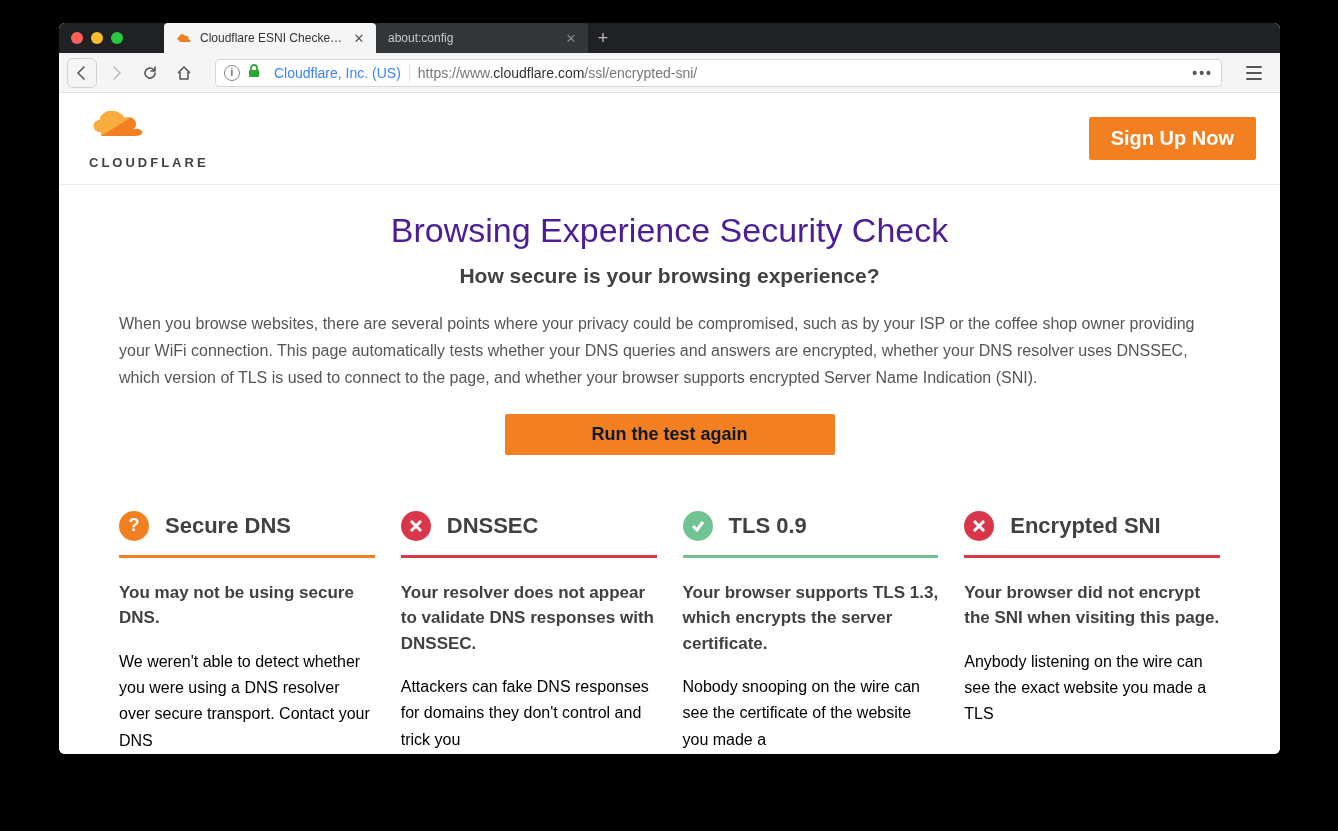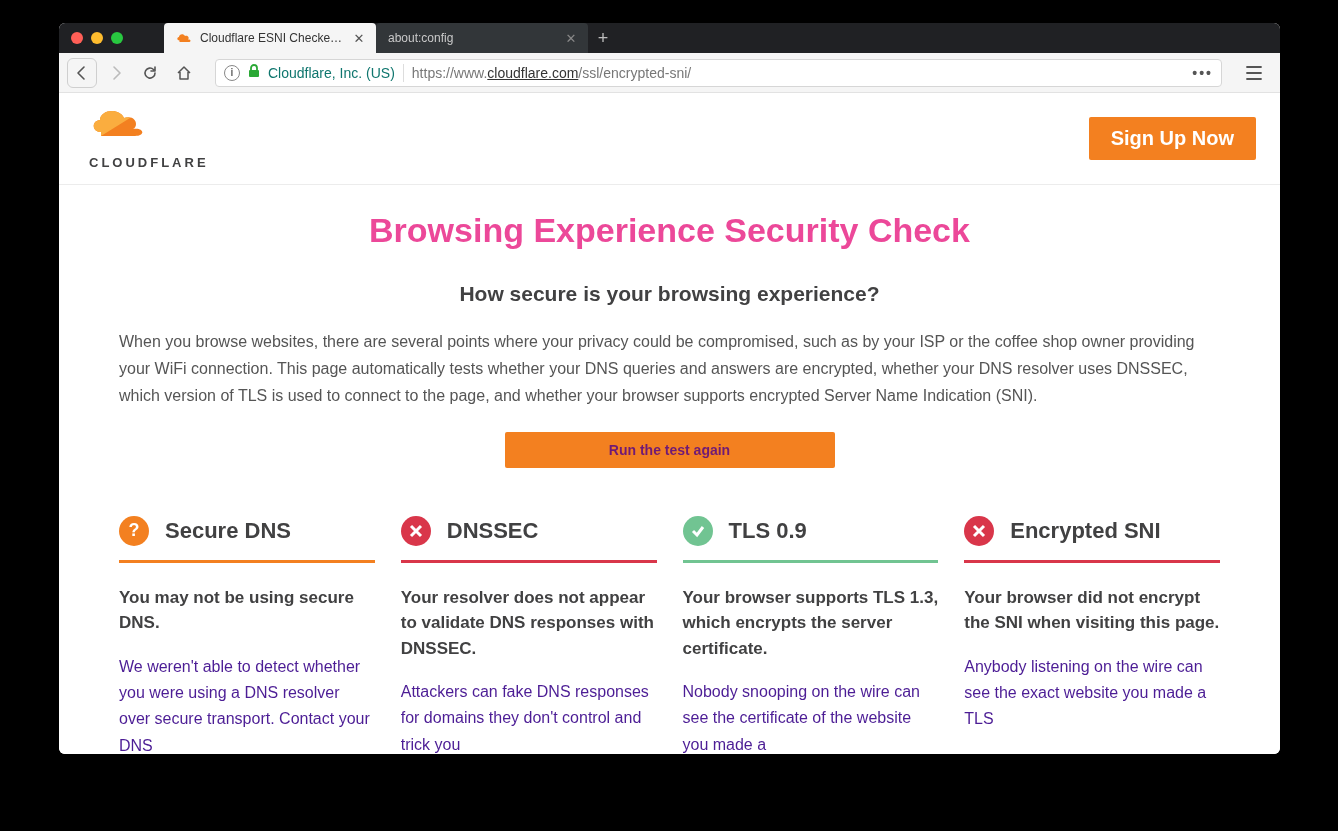--- a/index.html
+++ b/index.html
@@ -101,24 +101,24 @@
     padding: 0 8px;
     font-size: 14px;
     gap: 8px;
   }
   .info-icon {
     width:16px;height:16px;border:1px solid #888;border-radius:50%;
     display:flex;align-items:center;justify-content:center;
     font-size:10px;color:#666;font-weight:bold;
   }
   .lock-icon { color:#2aa835; font-size:13px; }
-  .cert-label { color:#0f766e; font-size:14px; }
+  .cert-label { color:#3b82f6; font-size:14px;margin-left:6px; }
   .url-sep { width:1px; height:18px; background:#ddd; }
   .url-text { color:#777; }
-  .url-text .bold { color:#333;text-decoration:underline; }
+  .url-text .bold { color:#333; }
   .url-spacer { flex:1; }
   .dots { letter-spacing:2px; color:#555; font-weight:bold; }
   .menu-btn { width: 36px; display:flex; align-items:center; justify-content:center; color:#555; font-size:18px; }
 
   
   .page {
     flex: 1;
     overflow: hidden;
     background: #fff;
   }
@@ -142,31 +142,31 @@
     color: #fff;
     border: none;
     padding: 10px 22px;
     font-size: 20px;
     font-weight: 600;
     border-radius: 2px;
     cursor: pointer;
   }
 
   .hero { text-align:center; padding: 26px 60px 0 60px; }
-  .hero h1 { font-size: 34px; font-weight: 700; color: #ec4899; margin-bottom: 32px; }
+  .hero h1 { font-size: 34px; font-weight: 400; color: #4c1d95; margin-bottom: 14px; }
   .hero h2 { font-size: 21px; font-weight: 700; color: #414142; margin-bottom: 22px; }
   .hero p  { font-size: 16px; color: #555; line-height: 1.7; text-align:left; margin-bottom: 22px; }
 
   .run-btn {
     display:block;
-    margin: 22px auto 8px auto;
+    margin: 22px auto 16px auto;
     background: #f38020;
-    color:#701a75;
+    color:#0f172a;
     border:none;
-    font-size: 14px;
+    font-size: 18px;
     font-weight: 600;
     padding: 10px 0;
     width: 330px;
     border-radius: 2px;
     cursor:pointer;
   }
 
   .results {
     display:flex;
     gap: 26px;
@@ -181,21 +181,21 @@
     width:30px; height:30px; border-radius:50%;
     display:flex; align-items:center; justify-content:center;
     color:#fff; font-weight:bold; flex-shrink:0;
   }
   .status-icon.q { background:#f38020; font-size:18px; }
   .status-icon.x { background:#d9364a; }
   .status-icon.v { background:#71c492; }
   .status-icon svg { width:16px; height:16px; stroke:#fff; stroke-width:3; fill:none; }
   .card-title { font-size:22px; font-weight:700; color:#414142; }
   .card-lead { font-size:17px; font-weight:700; color:#414142; line-height:1.5; margin:22px 0 18px 0; }
-  .card-body { font-size:16px; color:#4c1d95; line-height:1.65; }
+  .card-body { font-size:16px; color:#000000; line-height:1.65; }
 
   
   .cf-cloud-icon { width:16px; height:12px; }
 </style>
 </head>
 <body>
 
 <div class="window">
 
   <div class="titlebar">

